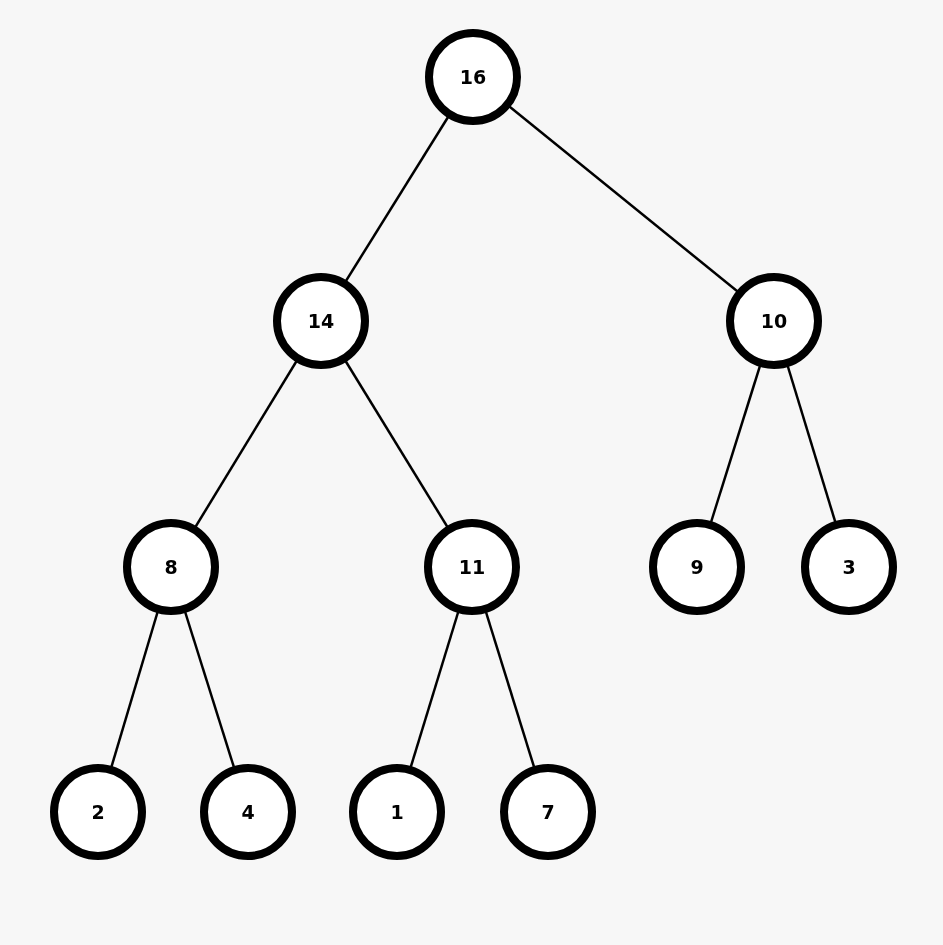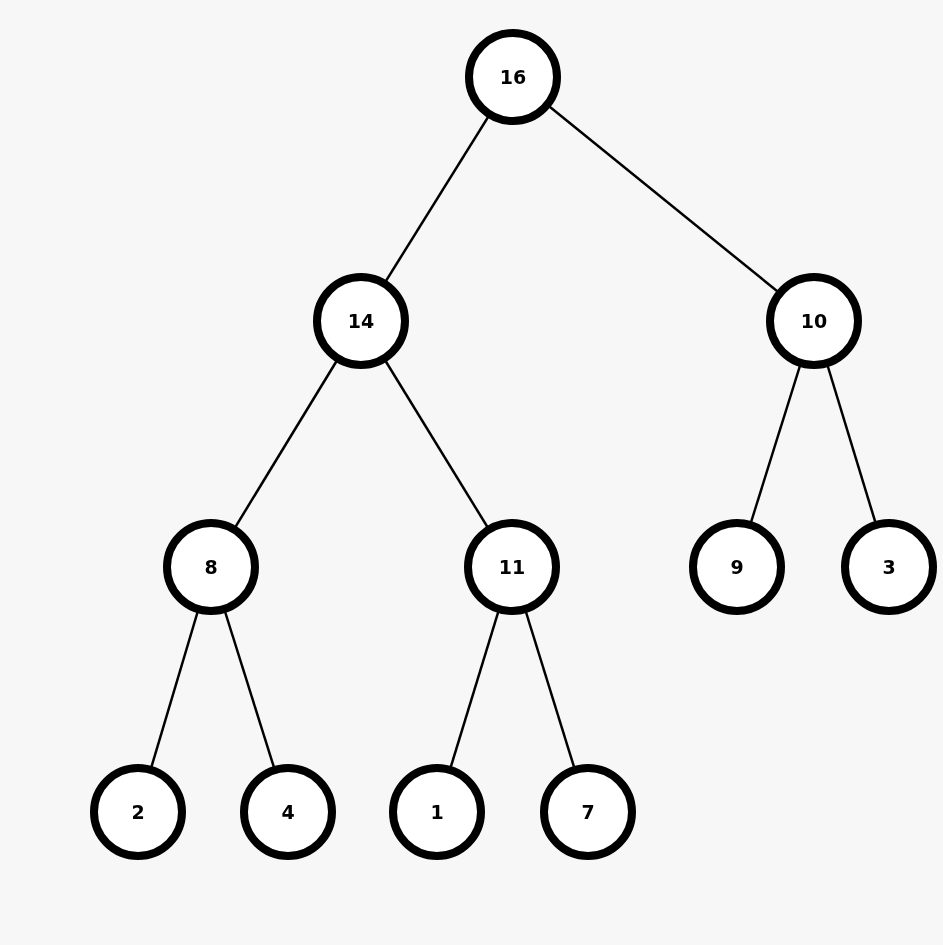--- a/index.html
+++ b/index.html
@@ -10,21 +10,20 @@
     width: 943px;
     height: 945px;
     background: #f7f7f7;
     font-family: "DejaVu Sans", "Liberation Sans", sans-serif;
     overflow: hidden;
   }
   .canvas {
     position: relative;
     width: 794px;
     height: 945px;
-    padding-left: 40px;
   }
   svg {
     display: block;
     width: 943px;
     height: 945px;
   }
   .node-circle {
     fill: #ffffff;
   }
   .node-label {

